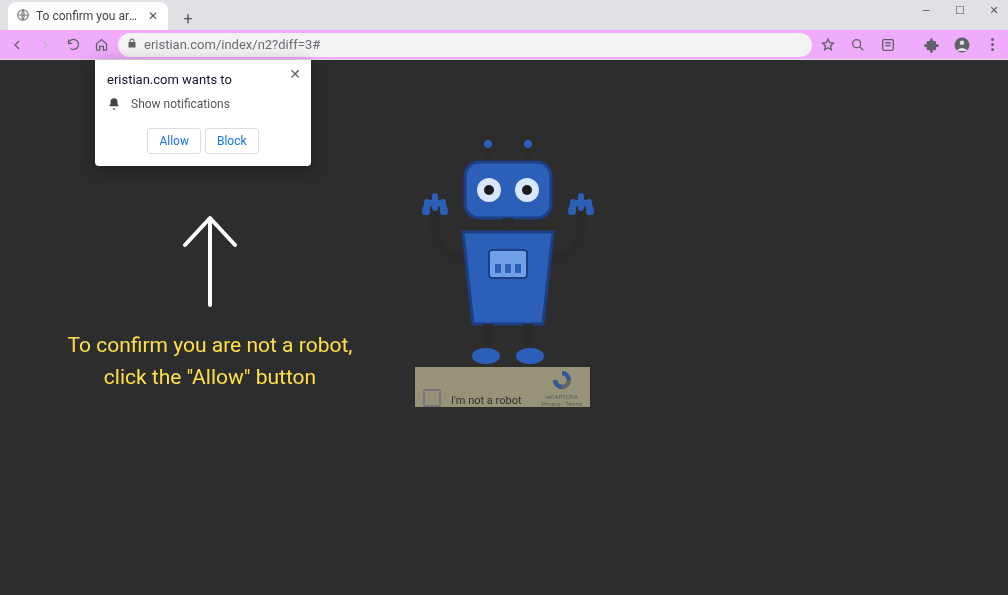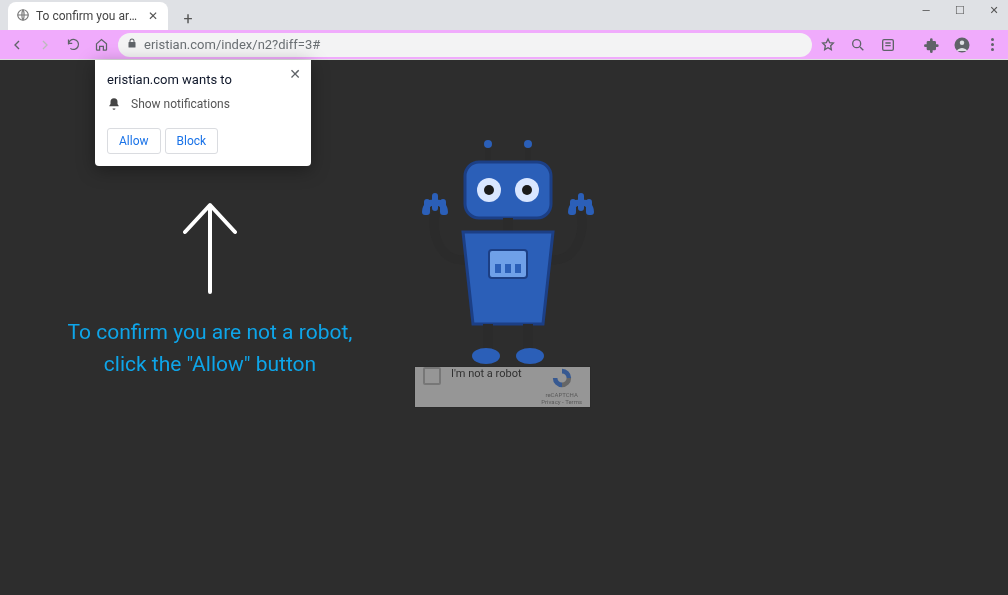--- a/index.html
+++ b/index.html
@@ -23,37 +23,37 @@
 .addrbar .lock { margin-right:6px; font-size:11px; }
 .addrbar .domain { color:#6a6f73; }
 .addrbar .path { color:#6a6f73; }
 .right-icons { display:flex; gap:10px; align-items:center; color:#5f6368; }
 .right-icons .icon { width:20px; height:20px; display:flex; align-items:center; justify-content:center; }
 .dots { display:flex; flex-direction:column; gap:2px; }
 .dots div { width:3px; height:3px; background:#5f6368; border-radius:50%; }
 
 
 .content { position:relative; width:1008px; height:535px; background:#2d2d2d; }
-.msg { position:absolute; left: 40px; top: 137px; width: 340px; color:#0ea5e9; text-align:center; }
+.msg { position:absolute; left: 40px; top: 150px; width: 340px; color:#fde047; text-align:center; }
 .msg .arrow { display:flex; justify-content:center; margin-bottom: 20px; }
 .msg h2 { font-weight:400; font-size:21px; line-height:1.5; }
 .robot { position:absolute; left: 403px; top: 80px; }
-.captcha-box { position:absolute; left:414px; top:306px; width:177px; height:42px; background:#ffffff; border:1px solid #292929; display:flex; align-items:flex-start; padding:0 8px; font-size:10px; color:#555; opacity:0.5; }
+.captcha-box { position:absolute; left:414px; top:306px; width:177px; height:42px; background:#fef9c3; border:1px solid #292929; display:flex; align-items:flex-end; padding:0 8px; font-size:10px; color:#555; opacity:0.5; }
 .captcha-box .chk { width:18px; height:18px; border:2px solid #c1c1c1; border-radius:2px; margin-right:10px; }
 .captcha-box .txt { flex:1; font-size:11px; color:#333; }
 .captcha-box .badge { display:flex; flex-direction:column; align-items:center; font-size:6px; color:#888; }
 .captcha-box .badge .sw { margin-bottom:2px; }
 
 
 .perm-popup { position:absolute; left: 95px; top: 0px; width: 216px; background:#fff; border-radius: 0 0 4px 4px; box-shadow: 0 4px 18px rgba(0,0,0,.35); padding: 12px 12px; z-index:10; }
 .perm-popup .close { position:absolute; right:8px; top:6px; color:#5f6368; font-size:14px; width:16px; text-align:center; }
 .perm-popup .host { font-size:13px; color:#0f172a; margin-bottom:10px; }
 .perm-popup .row { display:flex; align-items:flex-start; gap:10px; font-size:12px; color:#555; margin-bottom: 14px; }
 .perm-popup .bell { font-size:13px; color:#444; }
-.perm-popup .btns { display:flex; justify-content:flex-start; gap:4px; }
+.perm-popup .btns { display:flex; justify-content:center; gap:4px; }
 .perm-popup .btn { border:1px solid #dadce0; background:#fff; color:#1a73e8; font-size:12px; padding: 5px 11px; border-radius:3px; }
 
 </style>
 </head>
 <body>
 
 <div class="titlebar">
   <div class="tab">
     <span class="favicon">
       <svg width="14" height="14" viewBox="0 0 24 24" fill="none" stroke="#777" stroke-width="2">

